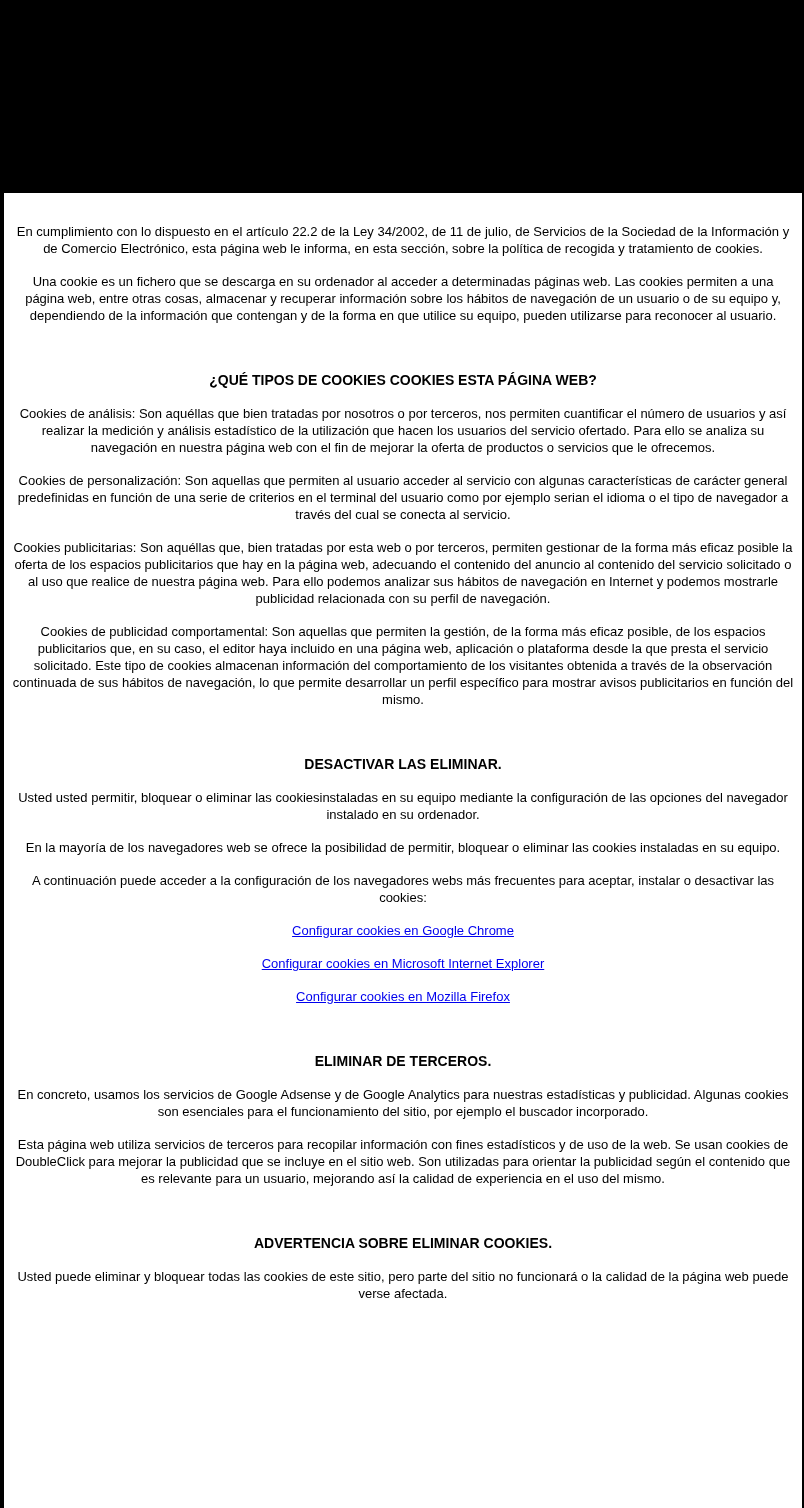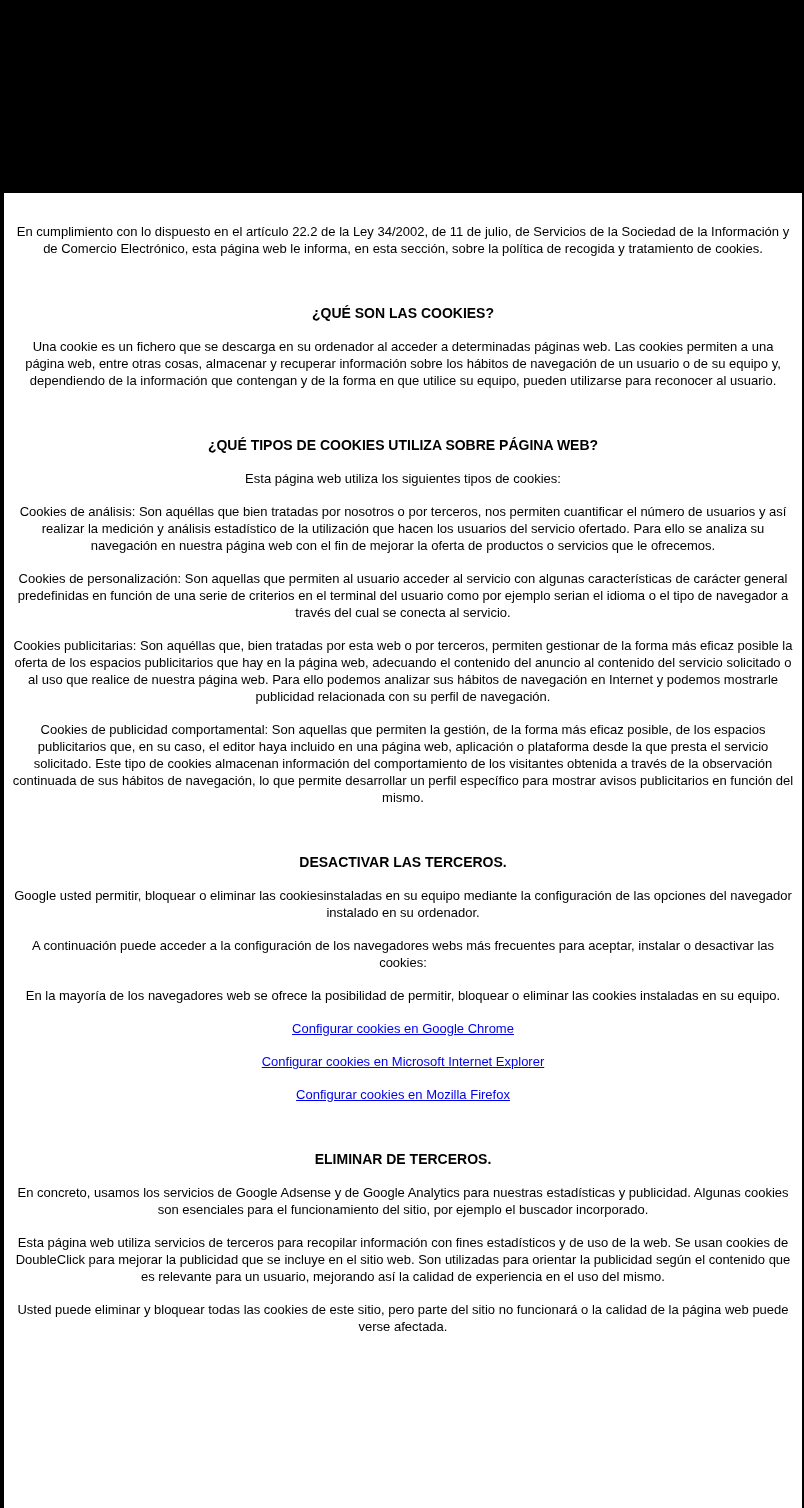--- a/index.html
+++ b/index.html
@@ -52,56 +52,55 @@
 <body>
 
 <div class="page">
 
   <div class="banner"></div>
 
   <div class="content">
 
     <p><span>En cumplimiento con lo dispuesto en el artículo 22.2 de la Ley 34/2002, de 11 de julio, de Servicios de la Sociedad de la Información y de Comercio Electrónico, esta página web le informa, en esta sección, sobre la </span><b>política de recogida y tratamiento de cookies</b><span>.</span></p>
 
-    <p class="h">¿QUÉ SON LAS COOKIES?</p>
 
     <p>Una cookie es un fichero que se descarga en su ordenador al acceder a determinadas páginas web. Las cookies permiten a una página web, entre otras cosas, almacenar y recuperar información sobre los hábitos de navegación de un usuario o de su equipo y, dependiendo de la información que contengan y de la forma en que utilice su equipo, pueden utilizarse para reconocer al usuario.</p>
 
-    <p class="h">¿QUÉ TIPOS DE COOKIES UTILIZA SOBRE PÁGINA WEB?</p>
+    <p class="h">¿QUÉ TIPOS DE COOKIES COOKIES ESTA PÁGINA WEB?</p>
 
-    <p>Esta página web utiliza los siguientes tipos de cookies:</p>
 
     <p><b>Cookies de análisis</b><span>: Son aquéllas que bien tratadas por nosotros o por terceros, nos permiten cuantificar el número de usuarios y así realizar la medición y análisis estadístico de la utilización que hacen los usuarios del servicio ofertado. Para ello se analiza su navegación en nuestra página web con el fin de mejorar la oferta de productos o servicios que le ofrecemos.</span></p>
 
 
     <p><b>Cookies de personalización</b><span>: Son aquellas que permiten al usuario acceder al servicio con algunas características de carácter general predefinidas en función de una serie de criterios en el terminal del usuario como por ejemplo serian el idioma o el tipo de navegador a través del cual se conecta al servicio.</span></p>
 
     <p><b>Cookies publicitarias</b><span>: Son aquéllas que, bien tratadas por esta web o por terceros, permiten gestionar de la forma más eficaz posible la oferta de los espacios publicitarios que hay en la página web, adecuando el contenido del anuncio al contenido del servicio solicitado o al uso que realice de nuestra página web. Para ello podemos analizar sus hábitos de navegación en Internet y podemos mostrarle publicidad relacionada con su perfil de navegación.</span></p>
 
     <p><b>Cookies de publicidad comportamental</b><span>: Son aquellas que permiten la gestión, de la forma más eficaz posible, de los espacios publicitarios que, en su caso, el editor haya incluido en una página web, aplicación o plataforma desde la que presta el servicio solicitado. Este tipo de cookies almacenan información del comportamiento de los visitantes obtenida a través de la observación continuada de sus hábitos de navegación, lo que permite desarrollar un perfil específico para mostrar avisos publicitarios en función del mismo.</span></p>
 
-    <p class="h">DESACTIVAR LAS TERCEROS.</p>
+    <p class="h">DESACTIVAR LAS ELIMINAR.</p>
 
-    <p><span>Google usted </span><b>permitir, bloquear o eliminar las cookies</b><span>instaladas en su equipo mediante la configuración de las opciones del navegador instalado en su ordenador.</span></p>
+    <p><span>Usted usted </span><b>permitir, bloquear o eliminar las cookies</b><span>instaladas en su equipo mediante la configuración de las opciones del navegador instalado en su ordenador.</span></p>
+
+    <p>En la mayoría de los navegadores web se ofrece la posibilidad de permitir, bloquear o eliminar las cookies instaladas en su equipo.</p>
 
     <p>A continuación puede acceder a la configuración de los navegadores webs más frecuentes para aceptar, instalar o desactivar las cookies:</p>
-
-    <p>En la mayoría de los navegadores web se ofrece la posibilidad de permitir, bloquear o eliminar las cookies instaladas en su equipo.</p>
 
     <p><a href="#">Configurar cookies en Google Chrome</a></p>
 
     <p><a href="#">Configurar cookies en Microsoft Internet Explorer</a></p>
 
     <p><a href="#">Configurar cookies en Mozilla Firefox</a></p>
 
 
     <p class="h">ELIMINAR DE TERCEROS.</p>
 
     <p>En concreto, usamos los servicios de Google Adsense y de Google Analytics para nuestras estadísticas y publicidad. Algunas cookies son esenciales para el funcionamiento del sitio, por ejemplo el buscador incorporado.</p>
 
     <p>Esta página web utiliza servicios de terceros para recopilar información con fines estadísticos y de uso de la web. Se usan cookies de DoubleClick para mejorar la publicidad que se incluye en el sitio web. Son utilizadas para orientar la publicidad según el contenido que es relevante para un usuario, mejorando así la calidad de experiencia en el uso del mismo.</p>
 
 
+    <p class="h">ADVERTENCIA SOBRE ELIMINAR COOKIES.</p>
 
     <p>Usted puede eliminar y bloquear todas las cookies de este sitio, pero parte del sitio no funcionará o la calidad de la página web puede verse afectada.</p>
 
   </div>
 </div>
 
 </body></html>

